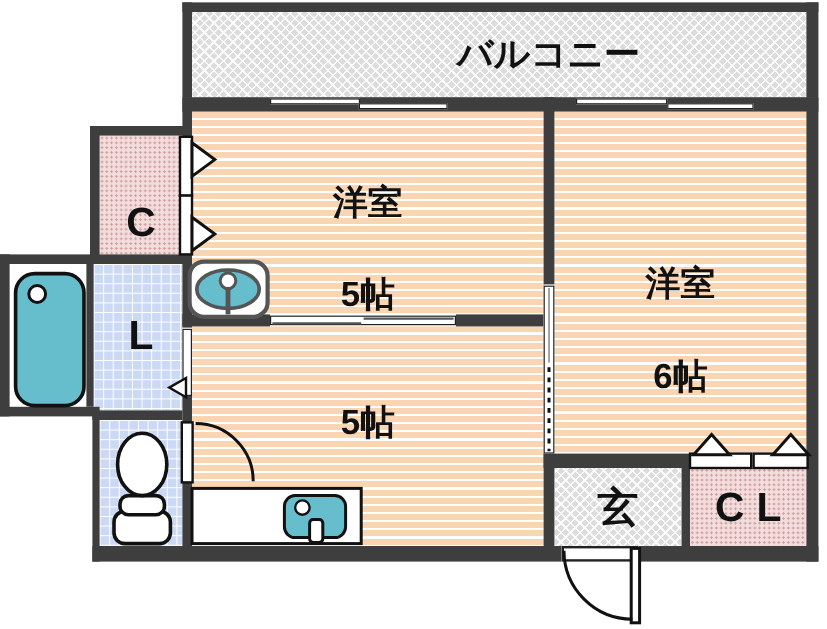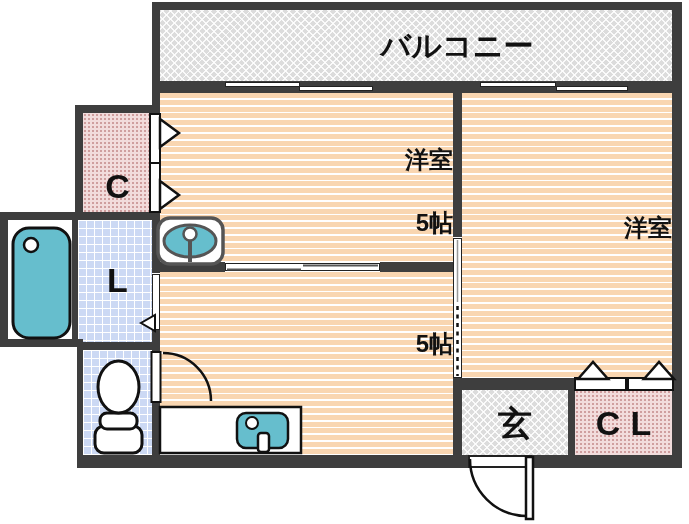--- a/index.html
+++ b/index.html
@@ -10,21 +10,21 @@
   .floor{background:repeating-linear-gradient(to bottom,#f9d6b1 0px,#f9d6b1 5px,#ffffff 5px,#ffffff 6.8px);}
   .hatch{background-color:#dcdcdc;
     background-image:repeating-linear-gradient(45deg,rgba(255,255,255,.85) 0 1.4px,rgba(0,0,0,0) 1.4px 5.6px),
                      repeating-linear-gradient(-45deg,rgba(255,255,255,.85) 0 1.4px,rgba(0,0,0,0) 1.4px 5.6px);}
   .dots{background-color:#f2dcdc;background-image:radial-gradient(#cf9e9e 0.8px,rgba(0,0,0,0) 0.9px);background-size:4px 4px;}
   .tile{background-color:#ccd9f4;
     background-image:linear-gradient(#ffffff 1px,rgba(0,0,0,0) 1px),linear-gradient(90deg,#ffffff 1px,rgba(0,0,0,0) 1px);
     background-size:8px 8px;}
   .whitebox{background:#fff;border:1.5px solid #222;}
   .label{position:absolute;color:#111;text-align:center;font-weight:600;line-height:1.32;white-space:pre-line;}
-  .lab-lg{font-size:24px;text-align:right;}
+  .lab-lg{font-size:29px;}
   .lab-md{font-size:30px;}
   .lab-cl{font-size:34px;line-height:47px;}
   svg{position:absolute;left:0;top:0;pointer-events:none;}
 </style>
 </head>
 <body>
 
 <div class="plan">
 
   <div class="abs hatch" style="left:160px;top:10px;width:512px;height:71px;"></div>
@@ -136,20 +136,21 @@
 
   <div class="label lab-md" style="left:152px;top:26px;width:610px;">バルコニー</div>
 
   <div class="label lab-lg" style="left:160px;top:112px;width:293px;">
     <span style="display:block">洋室</span>
     <span style="display:block">5帖</span>
   </div>
 
   <div class="label lab-lg" style="left:462px;top:180px;width:210px;">
     <span style="display:block">洋室</span>
+    <span style="display:block">6帖</span>
   </div>
 
   <div class="label lab-lg" style="left:160px;top:296px;width:293px;">
     <span style="display:block">5帖</span>
   </div>
 
   <div class="label lab-cl" style="left:462px;top:400px;width:106px;">玄</div>
 
   <div class="label lab-cl" style="left:575px;top:400px;width:97px;letter-spacing:10px;text-indent:10px;">CL</div>
 

